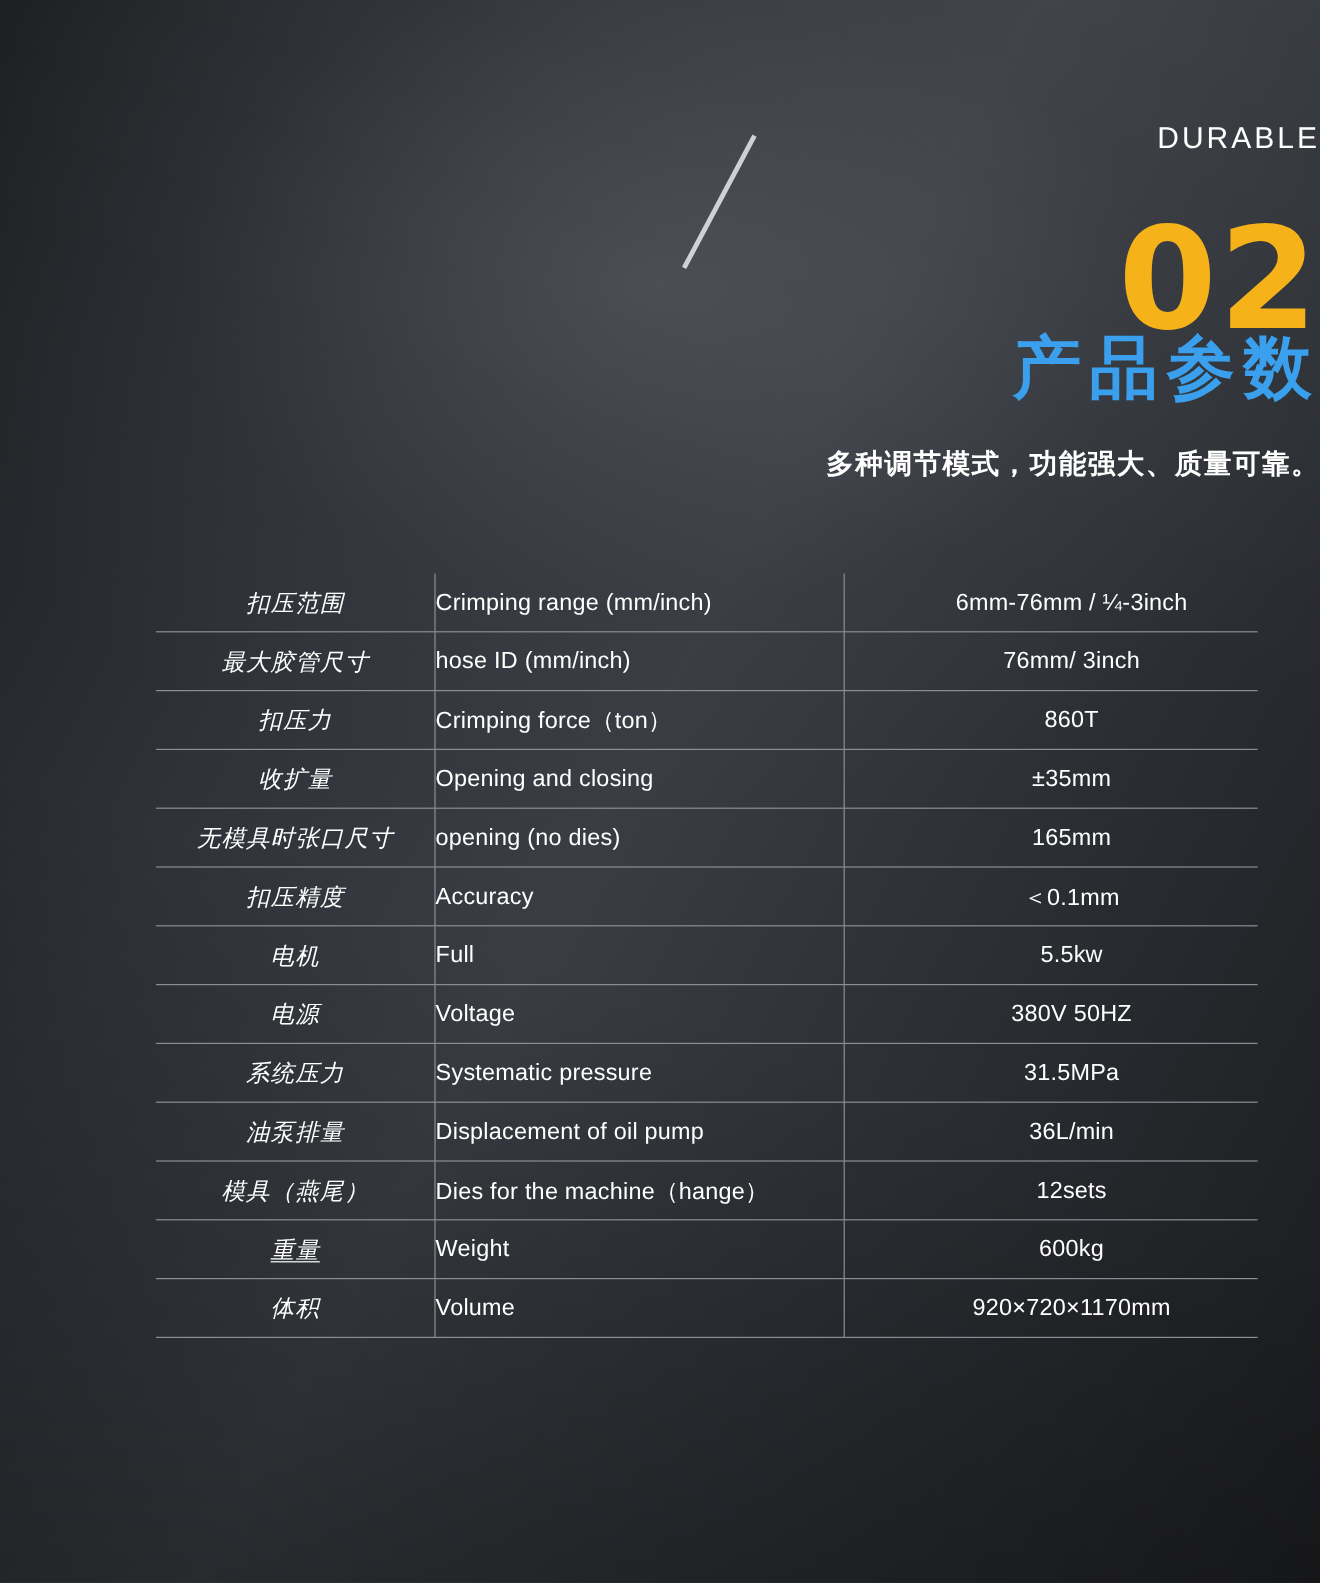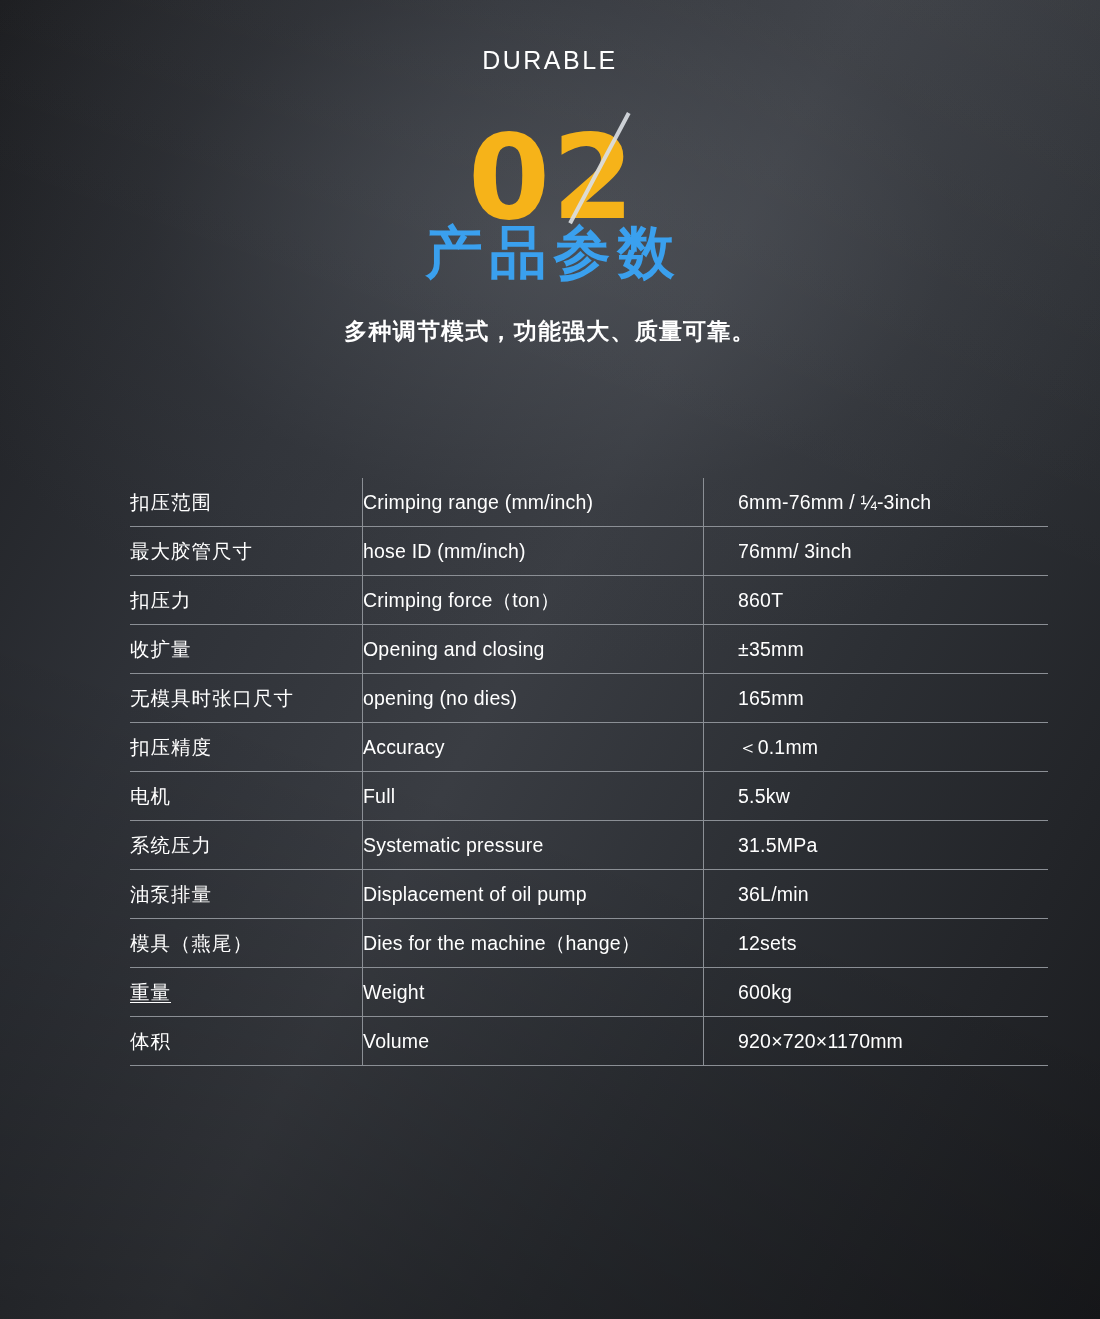--- a/index.html
+++ b/index.html
@@ -28,22 +28,22 @@
     left: 0; top: 0; right: 0; bottom: 0;
     background:
       linear-gradient(200deg, rgba(255,255,255,0.04) 0%, rgba(255,255,255,0) 35%),
       linear-gradient(20deg, rgba(0,0,0,0.35) 0%, rgba(0,0,0,0) 40%);
     pointer-events: none;
   }
 
   
   .header {
     position: relative;
-    padding-top: 48px;
-    text-align: center;
+    padding-top: 103px;
+    text-align: right;
   }
   .eyebrow {
     color: #ffffff;
     font-size: 25px;
     letter-spacing: 2.5px;
     font-weight: 400;
     line-height: 1;
   }
   .bignum-wrap {
     position: relative;
@@ -111,32 +111,34 @@
     color: #ffffff;
     font-size: 19.5px;
     font-weight: 400;
   }
   table.spec tr:last-child td {
     border-bottom: 1px solid #8b8f95;
   }
   .c-cn {
     width: 232px;
     border-right: 1px solid #8b8f95;
+    text-align: center;
     letter-spacing: 1px;
+    font-style: italic;
   }
   .c-en {
     width: 340px;
     border-right: 1px solid #8b8f95;
     text-align: left;
     letter-spacing: 0.2px;
   }
   .c-val {
     width: 310px;
     padding-left: 34px !important;
-    text-align: left;
+    text-align: center;
     letter-spacing: 0.2px;
   }
   .u-underline {
     text-decoration: underline;
     text-underline-offset: 3px;
   }
 </style>
 </head>
 <body>
 
@@ -184,20 +186,25 @@
             <td class="c-cn">扣压精度</td>
             <td class="c-en">Accuracy</td>
             <td class="c-val">＜0.1mm</td>
           </tr>
           <tr>
             <td class="c-cn">电机</td>
             <td class="c-en">Full</td>
             <td class="c-val">5.5kw</td>
           </tr>
           <tr>
+            <td class="c-cn">电源</td>
+            <td class="c-en">Voltage</td>
+            <td class="c-val">380V 50HZ</td>
+          </tr>
+          <tr>
             <td class="c-cn">系统压力</td>
             <td class="c-en">Systematic pressure</td>
             <td class="c-val">31.5MPa</td>
           </tr>
           <tr>
             <td class="c-cn">油泵排量</td>
             <td class="c-en">Displacement of oil pump</td>
             <td class="c-val">36L/min</td>
           </tr>
           <tr>

